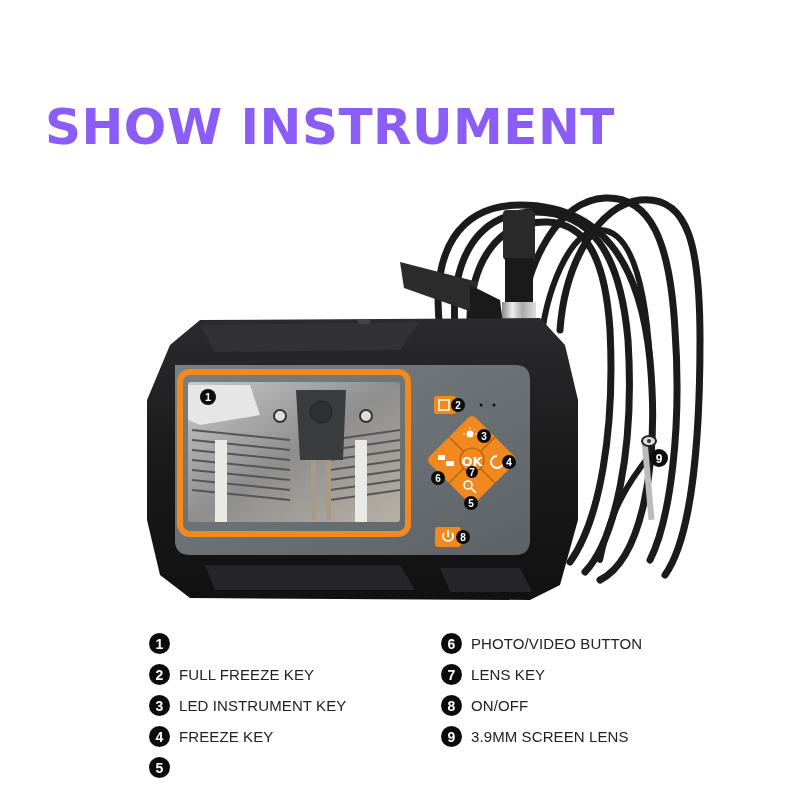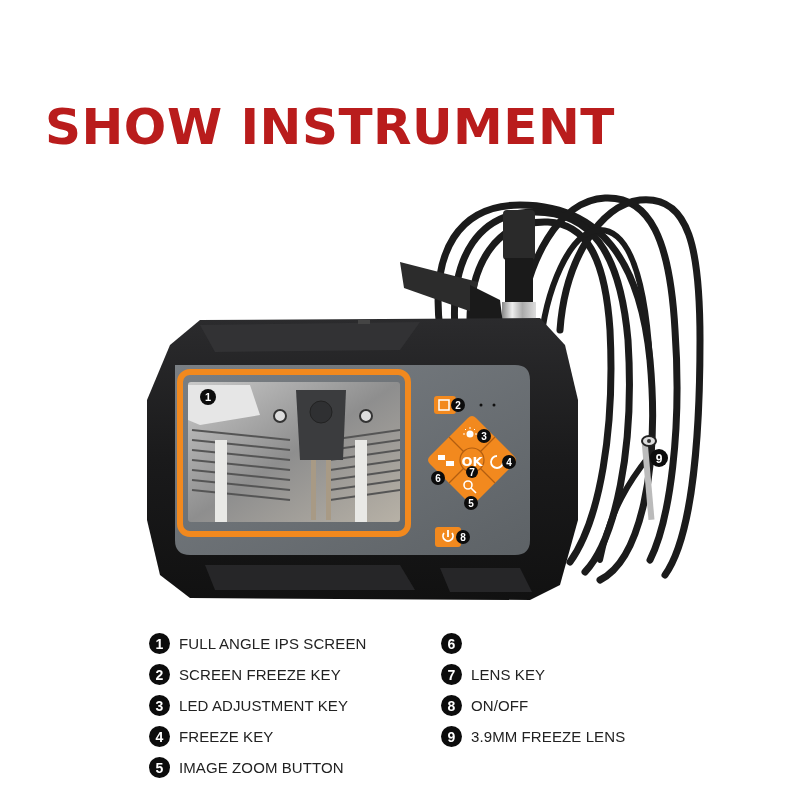--- a/index.html
+++ b/index.html
@@ -1,19 +1,19 @@
 <!DOCTYPE html>
 <html><head>
 <meta charset="utf-8">
 <style>
   html, body { margin: 0; padding: 0; background: #ffffff; }
   body { width: 800px; height: 800px; position: relative; overflow: hidden; font-family: "Liberation Sans", sans-serif; }
   .title {
     position: absolute; left: 0; top: 98px; width: 660px; text-align: center;
-    font-family: "DejaVu Sans", sans-serif; font-weight: bold; font-size: 50px; letter-spacing: 0.5px; color: #b91c1c;
+    font-family: "DejaVu Sans", sans-serif; font-weight: bold; font-size: 50px; letter-spacing: 0.5px; color: #8b5cf6;
   }
   .product { position: absolute; left: 0; top: 0; width: 800px; height: 620px; }
   .legend { position: absolute; top: 628px; font-size: 15px; color: #222; }
   .legend.left { left: 149px; }
   .legend.right { left: 441px; }
   .legend-item { display: flex; align-items: center; height: 31px; }
   .num-badge {
     width: 21px; height: 21px; border-radius: 50%; background: #0c0c0c; color: #fff;
     font-weight: bold; font-size: 14px; display: flex; align-items: center; justify-content: center;
     margin-right: 9px; flex: 0 0 auto;
@@ -189,49 +189,48 @@
         <line x1="448" y1="530" x2="448" y2="537"></line>
       </g>
     <circle cx="463" cy="537" r="7" fill="#0c0c0c"></circle>
     <text x="463" y="541" text-anchor="middle" font-family="Liberation Sans, sans-serif" font-weight="bold" font-size="10" fill="#fff">8</text>
   </g>
 </svg>
 
 <div class="legend left">
   <div class="legend-item">
       <span class="num-badge">1</span>
-      <span class="legend-label">FULL ANGLE IPS SCREEN</span>
     </div>
   <div class="legend-item">
       <span class="num-badge">2</span>
-      <span class="legend-label">SCREEN FREEZE KEY</span>
+      <span class="legend-label">FULL FREEZE KEY</span>
     </div>
   <div class="legend-item">
       <span class="num-badge">3</span>
-      <span class="legend-label">LED ADJUSTMENT KEY</span>
+      <span class="legend-label">LED INSTRUMENT KEY</span>
     </div>
   <div class="legend-item">
       <span class="num-badge">4</span>
       <span class="legend-label">FREEZE KEY</span>
     </div>
   <div class="legend-item">
       <span class="num-badge">5</span>
-      <span class="legend-label">IMAGE ZOOM BUTTON</span>
     </div>
 </div>
 
 <div class="legend right">
   <div class="legend-item">
       <span class="num-badge">6</span>
+      <span class="legend-label">PHOTO/VIDEO BUTTON</span>
     </div>
   <div class="legend-item">
       <span class="num-badge">7</span>
       <span class="legend-label">LENS KEY</span>
     </div>
   <div class="legend-item">
       <span class="num-badge">8</span>
       <span class="legend-label">ON/OFF</span>
     </div>
   <div class="legend-item">
       <span class="num-badge">9</span>
-      <span class="legend-label">3.9MM FREEZE LENS</span>
+      <span class="legend-label">3.9MM SCREEN LENS</span>
     </div>
 </div>
 
 </body></html>

